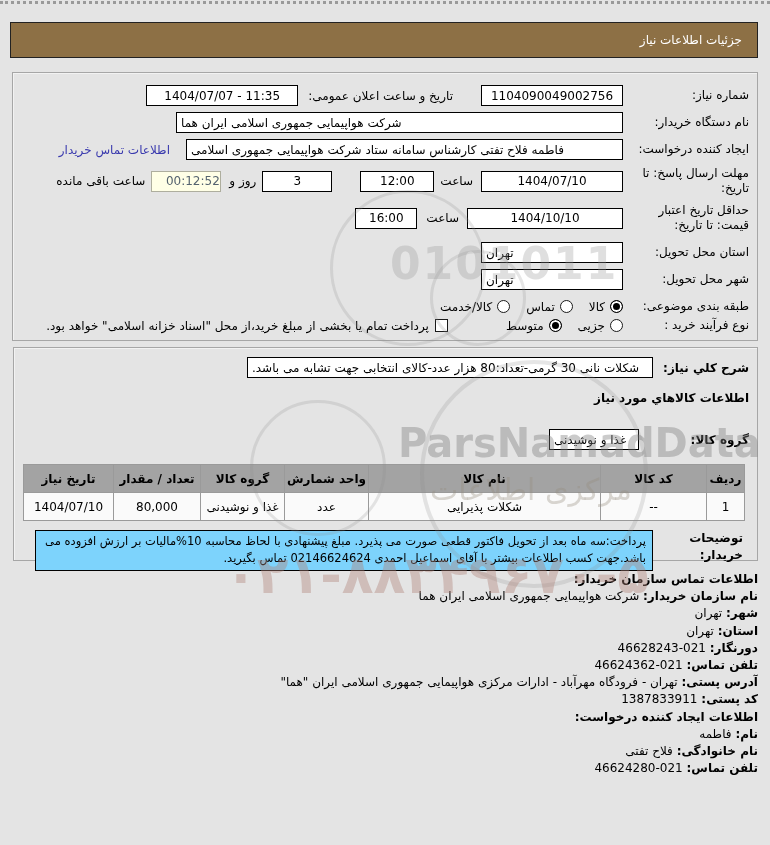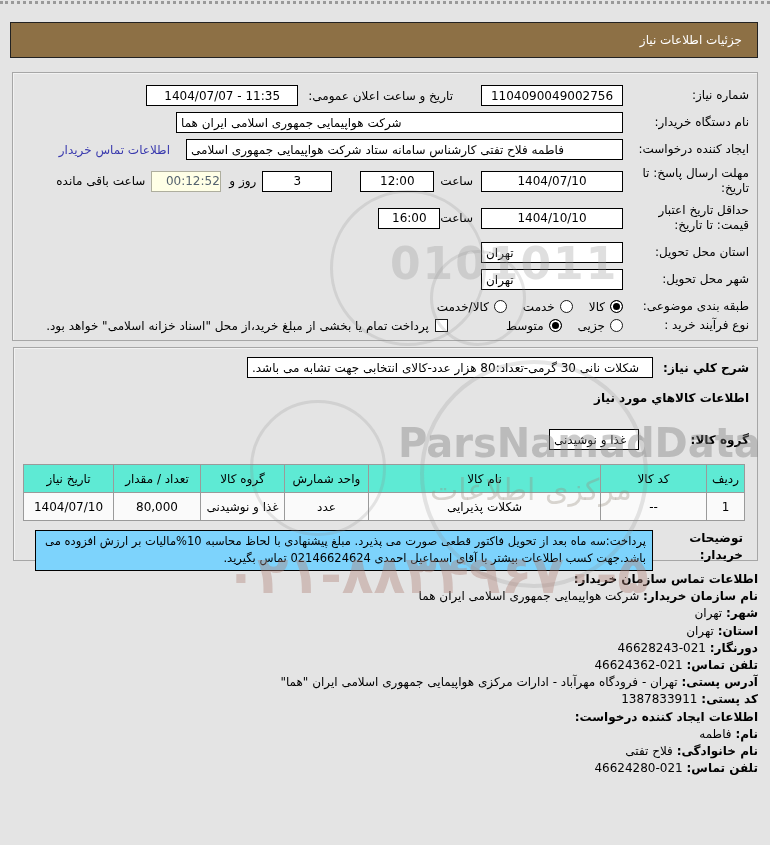--- a/index.html
+++ b/index.html
@@ -33,21 +33,21 @@
   .link{color:#3a3aae;margin-right:16px;cursor:pointer;}
   .countdown{background:#ffffe6;border:1px solid #aeae9e;color:#55636f;padding-left:13px;}
   .radio{width:13px;height:13px;border-radius:50%;background:#fff;border:1px solid #1a1a1a;flex:none;box-sizing:border-box;}
   .radio.sel{background:#000;box-shadow:inset 0 0 0 2px #fff;border:1.5px solid #000;}
   .checkbox{width:13px;height:13px;background:#fff;border:1px solid #1a1a1a;flex:none;box-sizing:border-box;}
   .optlabel{margin:0 5px 0 16px;}
   .heading{font-weight:bold;}
   
   .gtable{width:721px;margin:14px 4px 0 auto;border-collapse:collapse;table-layout:fixed;}
   .gtable th,.gtable td{border:1px solid #9a9a9a;height:25px;text-align:center;overflow:hidden;white-space:nowrap;font-size:12px;}
-  .gtable th{background:#5eead4;font-weight:normal;}
+  .gtable th{background:#a3a3a3;font-weight:bold;}
   .gtable td{background:#fafafa;}
   
   .notesbox{
     box-sizing:border-box;width:618px;height:41px;background:#7dd3fc;border:1px solid #000;
     padding:2px 6px;line-height:17px;text-align:right;font-size:11.5px;overflow:hidden;
   }
   .noteslabel{width:96px;flex:none;text-align:right;font-weight:bold;line-height:17px;padding-right:6px;box-sizing:border-box;}
   
   .contact{position:absolute;right:12px;left:12px;top:571px;line-height:17.2px;}
   .contact .ln{white-space:nowrap;overflow:hidden;}
@@ -107,25 +107,25 @@
       </span>
     <span style="margin-right:6px;">روز و</span>
     <span class="ibox countdown" style="width:70px;margin-right:8px;">
         <span class="ltr">00:12:52</span>
       </span>
     <span style="margin-right:6px;">ساعت باقی مانده</span>
   </div>
 
   <div class="frow" style="margin-top:7px;">
     <span class="flabel">حداقل تاریخ اعتبار قیمت: تا تاریخ:</span>
-    <span class="ibox" style="width:142px;">
+    <span class="ibox" style="width:156px;">
         <span class="ltr">1404/10/10</span>
       </span>
     <span style="margin-right:8px;">ساعت</span>
-    <span class="ibox" style="width:62px;margin-right:0;">
+    <span class="ibox" style="width:62px;margin-right:9px;">
         <span class="ltr">16:00</span>
       </span>
   </div>
 
   <div class="frow" style="margin-top:9px;">
     <span class="flabel">استان محل تحویل:</span>
     <span class="ibox rt" style="width:142px;">
         <span>تهران</span>
       </span>
   </div>
@@ -135,21 +135,21 @@
     <span class="ibox rt" style="width:142px;">
         <span>تهران</span>
       </span>
   </div>
 
   <div class="frow" style="margin-top:9px;">
     <span class="flabel">طبقه بندی موضوعی:</span>
     <span class="radio sel"></span>
     <span class="optlabel">کالا</span>
     <span class="radio"></span>
-    <span class="optlabel">خدمت</span>
+    <span class="optlabel">تماس</span>
     <span class="radio"></span>
     <span class="optlabel">کالا/خدمت</span>
   </div>
 
   <div class="frow" style="margin-top:4px;">
     <span class="flabel">نوع فرآیند خرید :</span>
     <span class="radio"></span>
     <span class="optlabel">جزیی</span>
     <span class="radio sel"></span>
     <span class="optlabel">متوسط</span>

